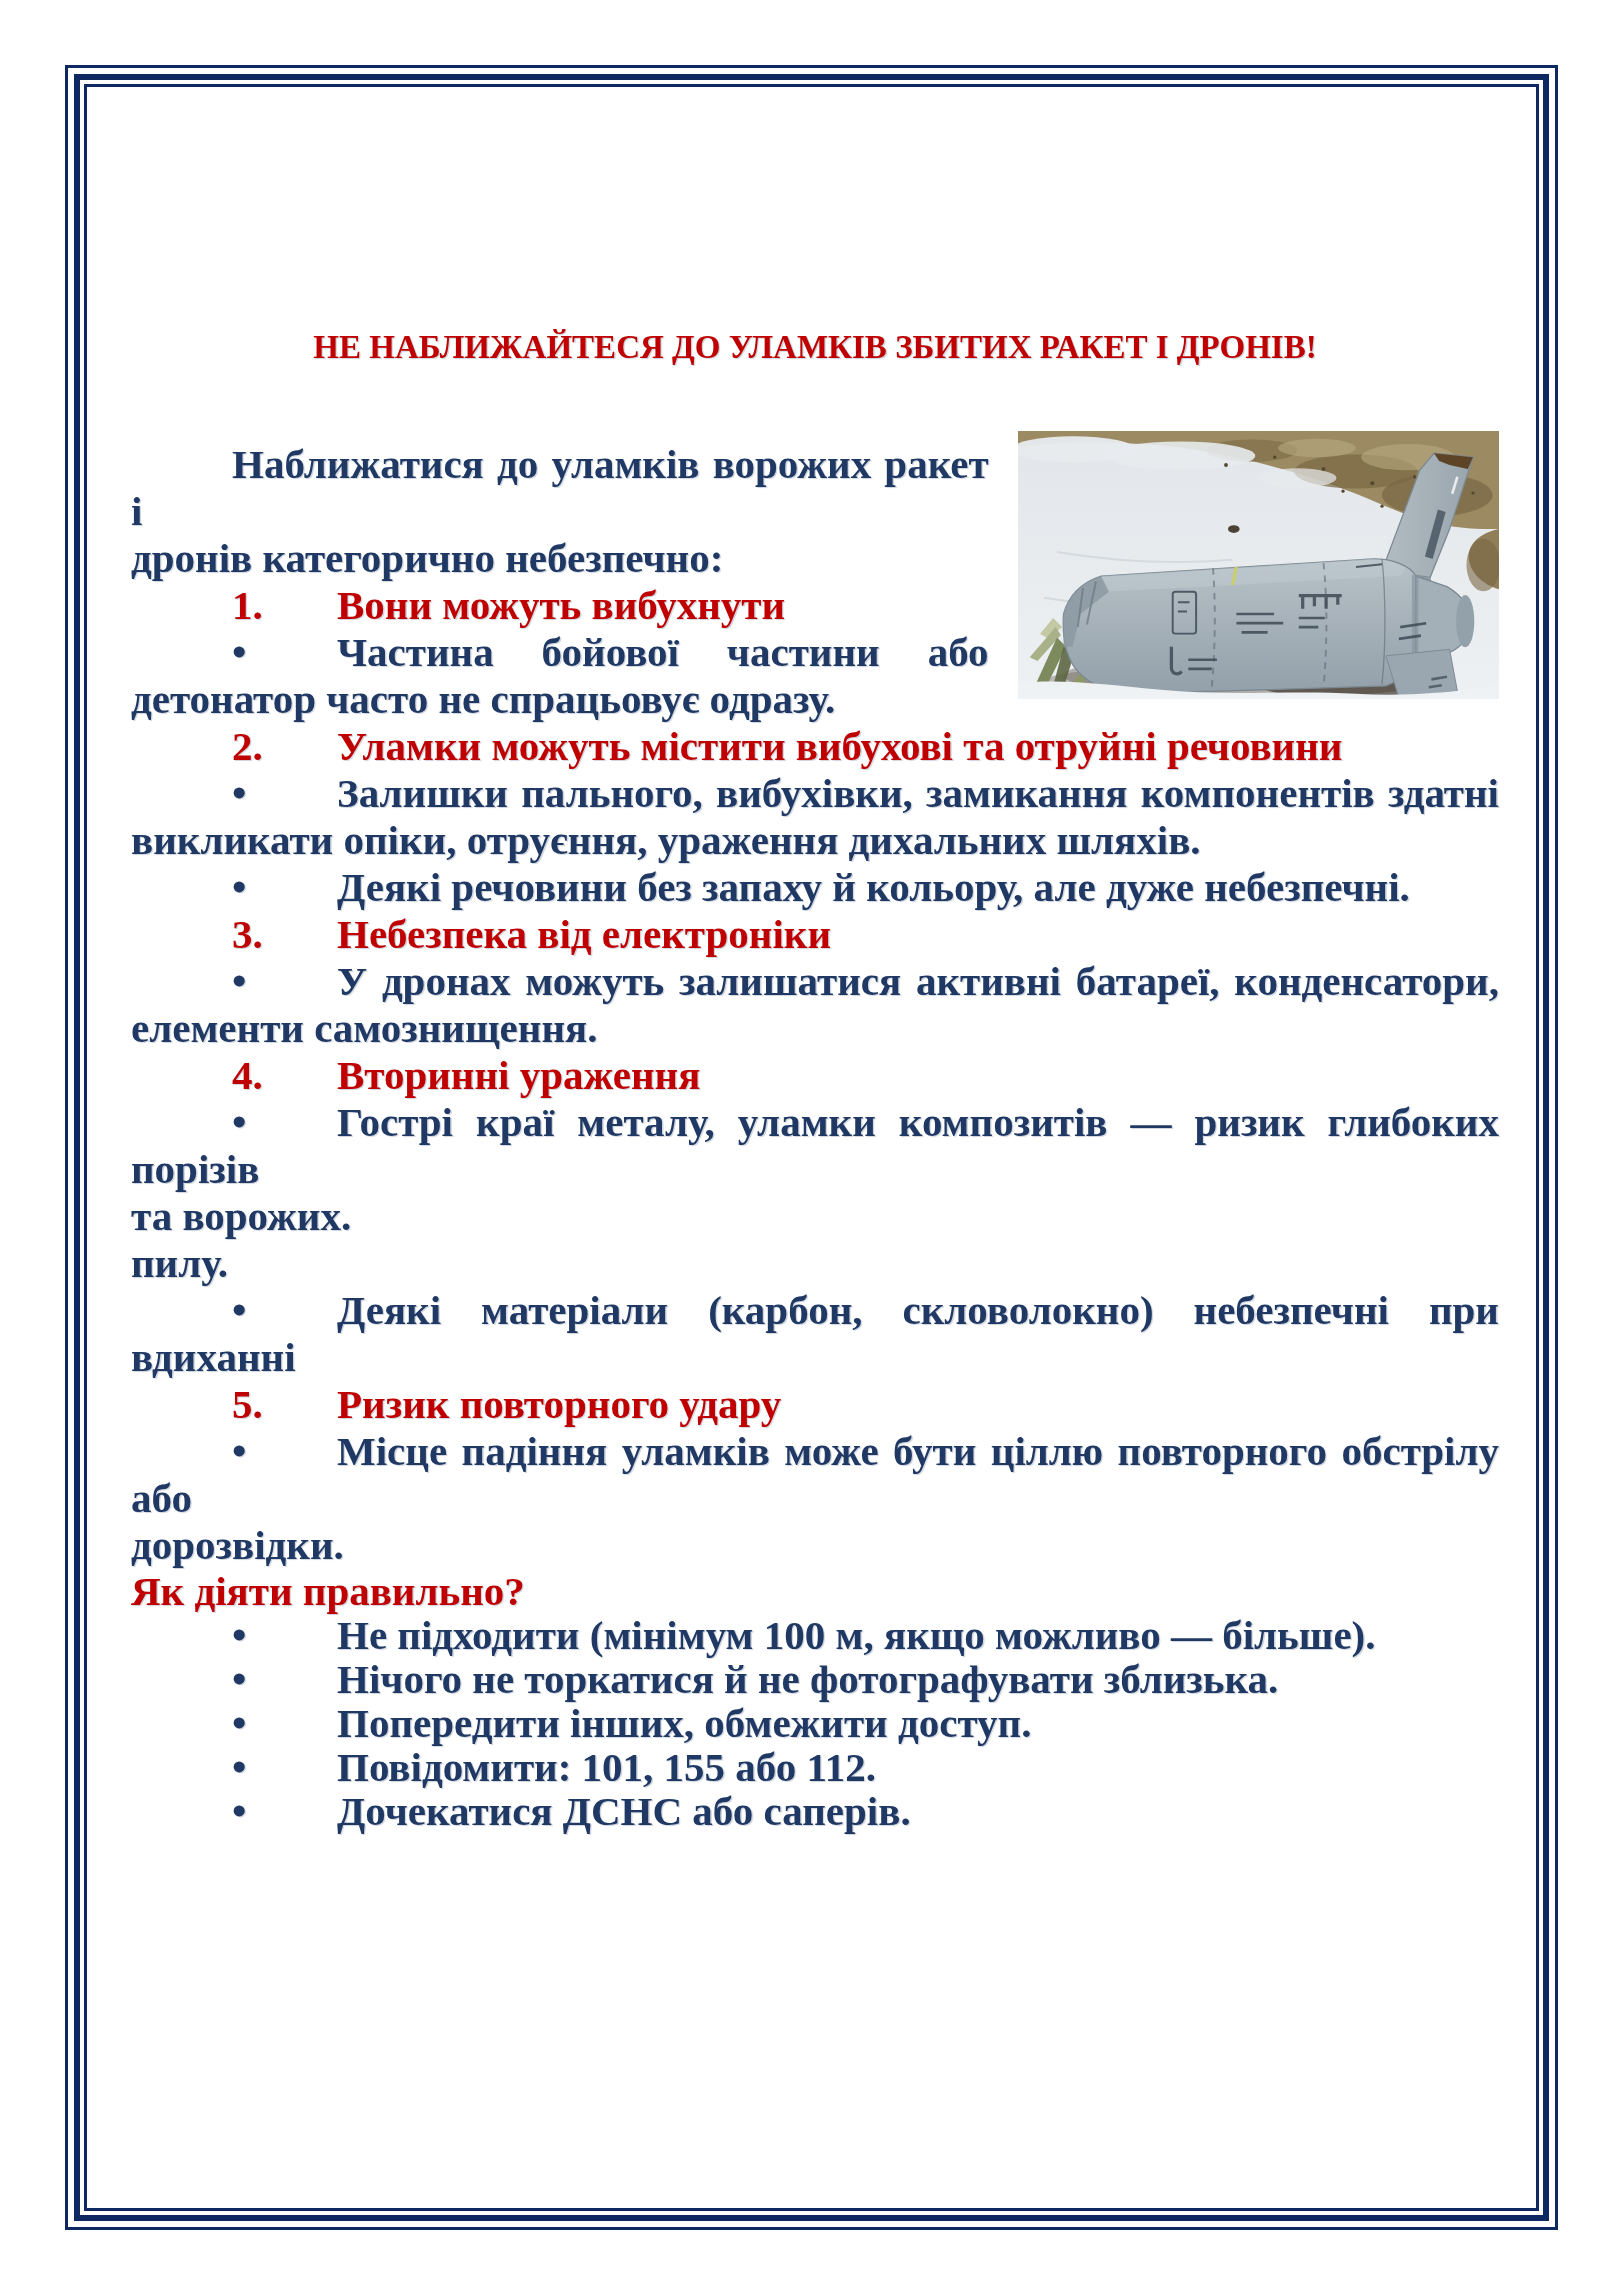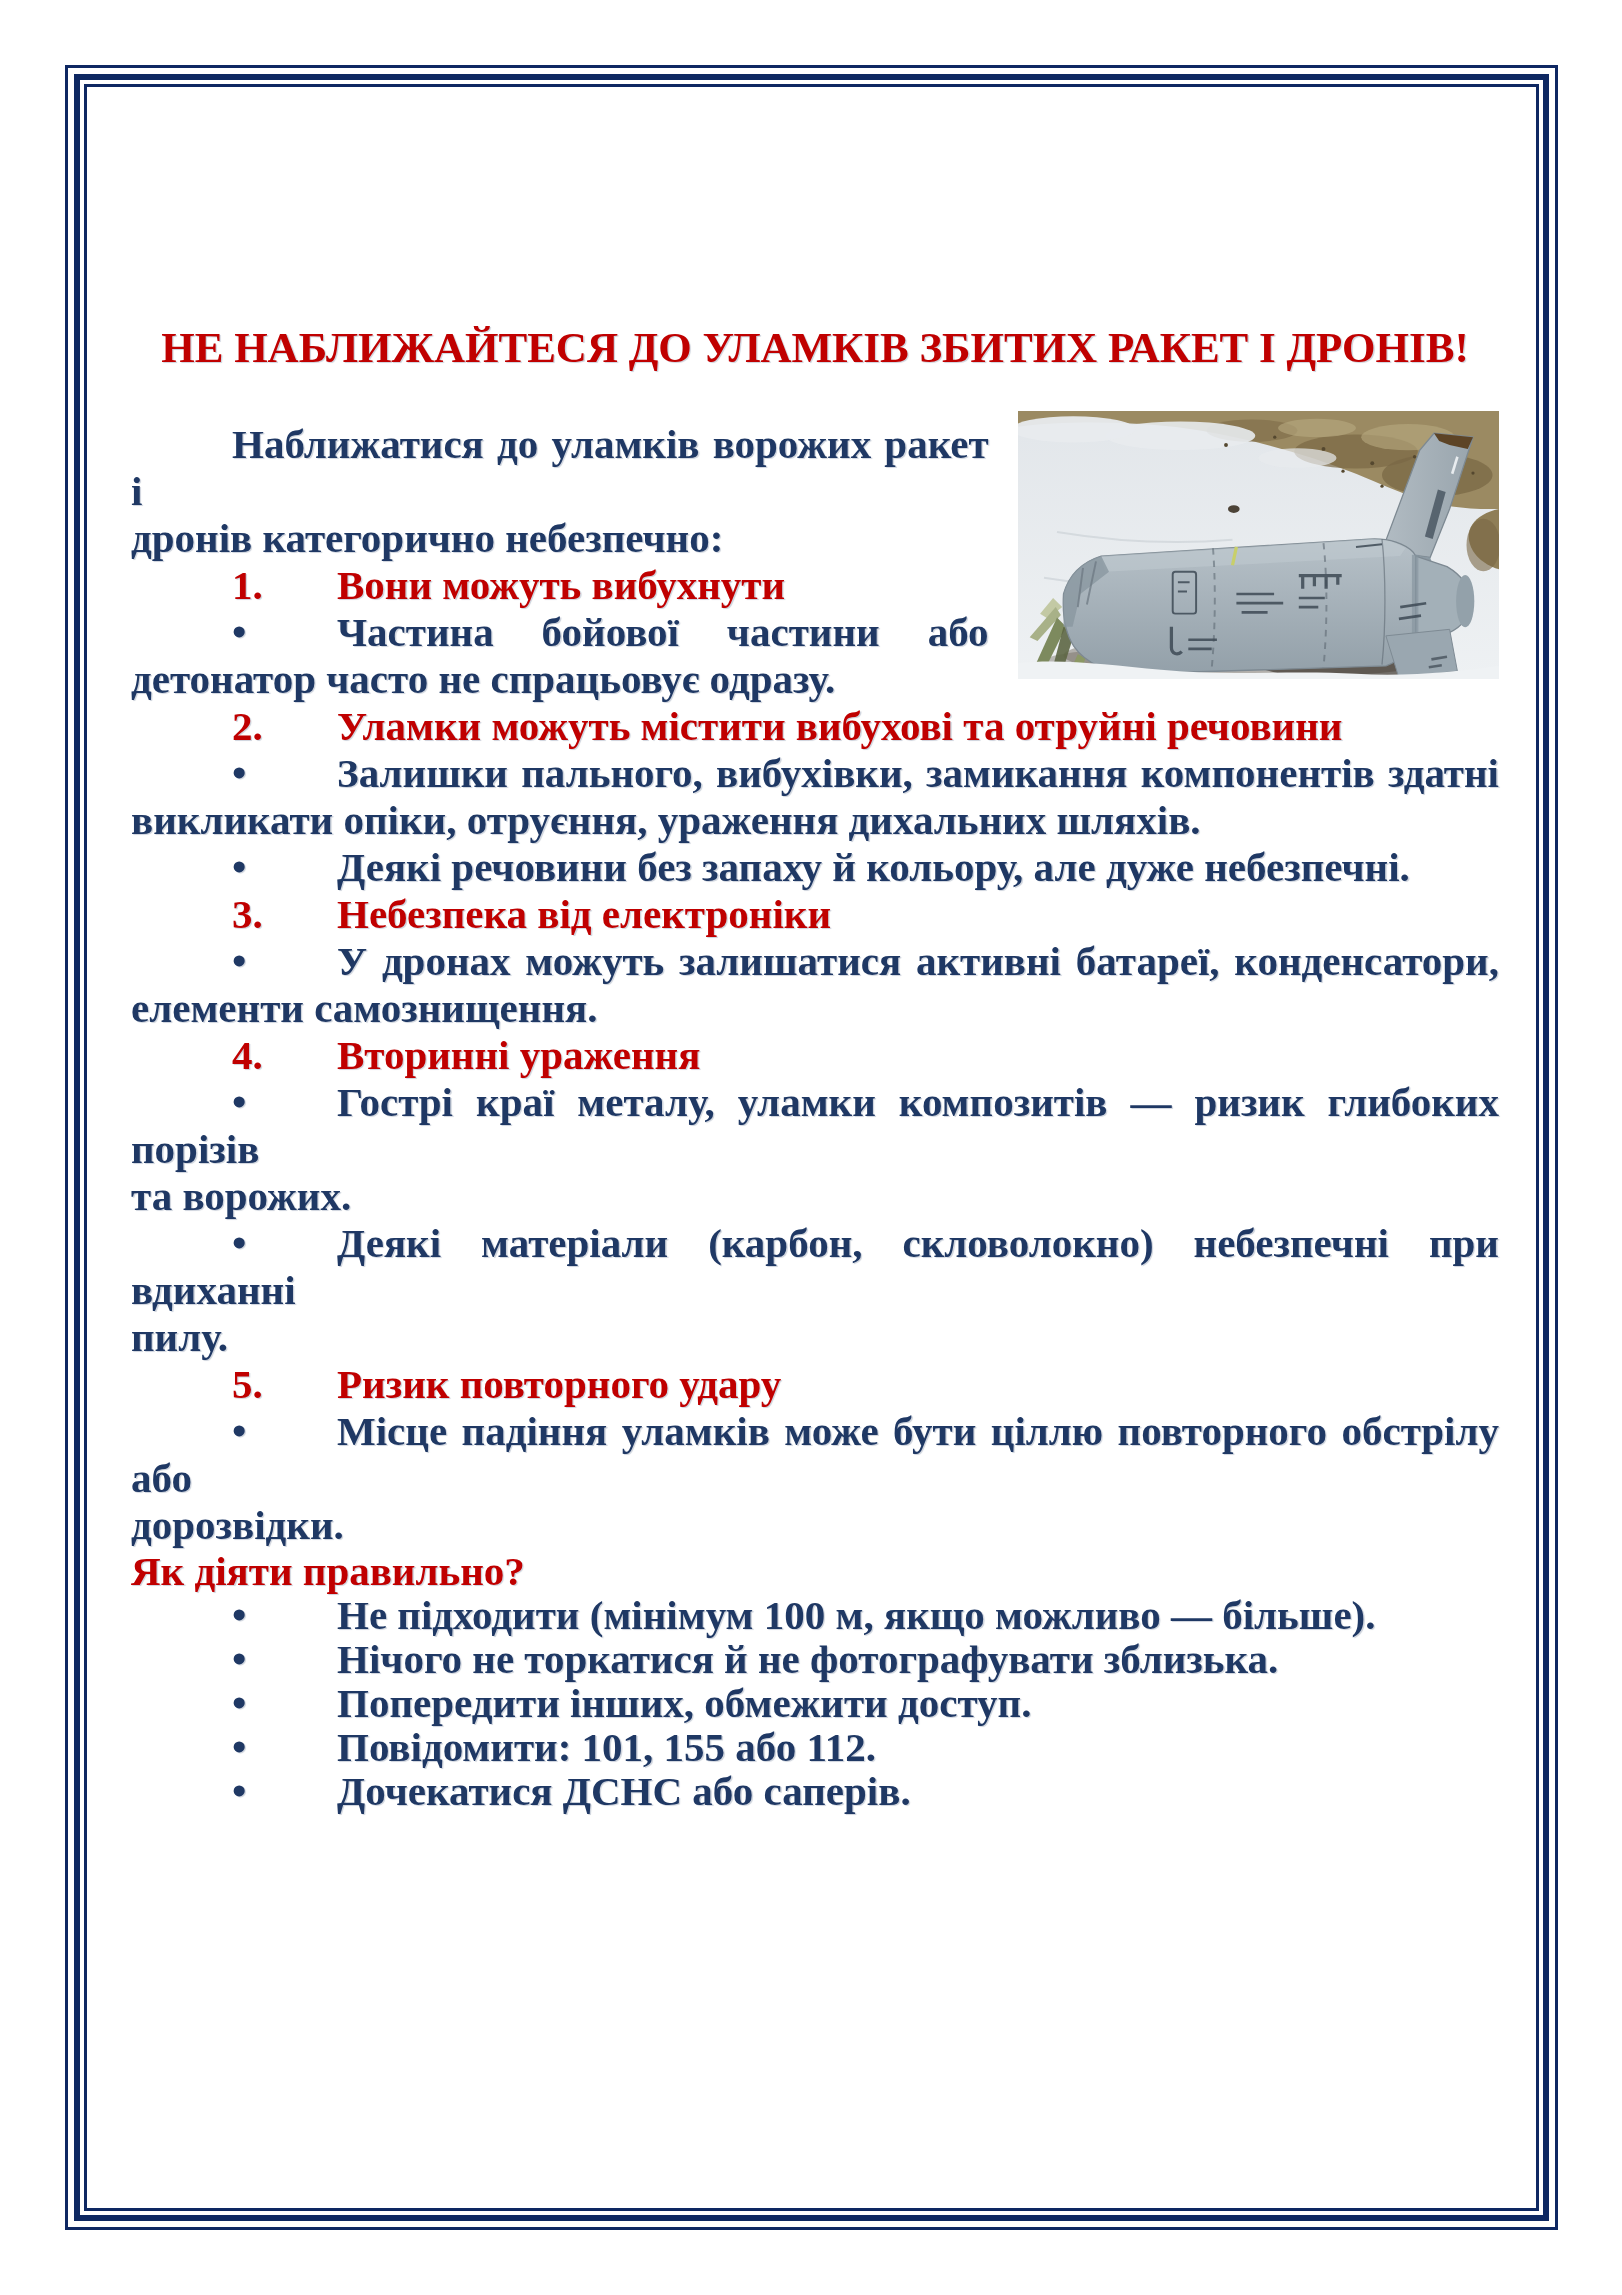--- a/index.html
+++ b/index.html
@@ -12,22 +12,22 @@
   .frame.b{inset:74px;border-width:6.5px;}
   .frame.c{inset:84px;border-width:3.9px;}
 
   .content{
     position:absolute;left:131px;top:90px;width:1368px;
     padding-top:230px;
     color:#1f3864;font-weight:bold;font-size:41px;line-height:47px;
     text-shadow:1.3px 1.3px 0.7px rgba(140,152,173,.42);
   }
   .title{
-    margin:0 0 46px;text-align:center;color:#c00000;
-    font-size:43px;line-height:55px;white-space:nowrap;
+    margin:0 0 66px;text-align:center;color:#c00000;
+    font-size:33px;line-height:55px;white-space:nowrap;
   }
   p.ln{margin:0;}
   .ind{text-indent:101px;}
   .jf{text-align:justify;text-align-last:justify;}
   .marker{display:inline-block;width:105px;text-indent:0;}
   .head{color:#c00000;margin-top:34px;}
   .action-head{margin:43px 0 37px;text-align:left;color:#c00000;}
   .action p.ln{line-height:44px;}
 
   .photo{float:right;width:481px;height:268px;margin:-9.8px 0 0 29.4px;}
@@ -171,22 +171,22 @@
     <section>
       <p class="ln ind head"><span class="marker">3.</span><span>Небезпека від електроніки</span></p>
       <p class="ln ind jf"><span class="marker">•</span><span>У дронах можуть залишатися активні батареї, конденсатори,</span></p>
       <p class="ln">елементи самознищення.</p>
     </section>
 
     <section>
       <p class="ln ind head"><span class="marker">4.</span><span>Вторинні ураження</span></p>
       <p class="ln ind jf"><span class="marker">•</span><span>Гострі краї металу, уламки композитів — ризик глибоких порізів</span></p>
       <p class="ln">та ворожих.</p>
+      <p class="ln">пилу.</p>
       <p class="ln ind jf"><span class="marker">•</span><span>Деякі матеріали (карбон, скловолокно) небезпечні при вдиханні</span></p>
-      <p class="ln">пилу.</p>
     </section>
 
     <section>
       <p class="ln ind head"><span class="marker">5.</span><span>Ризик повторного удару</span></p>
       <p class="ln ind jf"><span class="marker">•</span><span>Місце падіння уламків може бути ціллю повторного обстрілу або</span></p>
       <p class="ln">дорозвідки.</p>
     </section>
 
     <div class="action">
       <p class="ln action-head">Як діяти правильно?</p>

